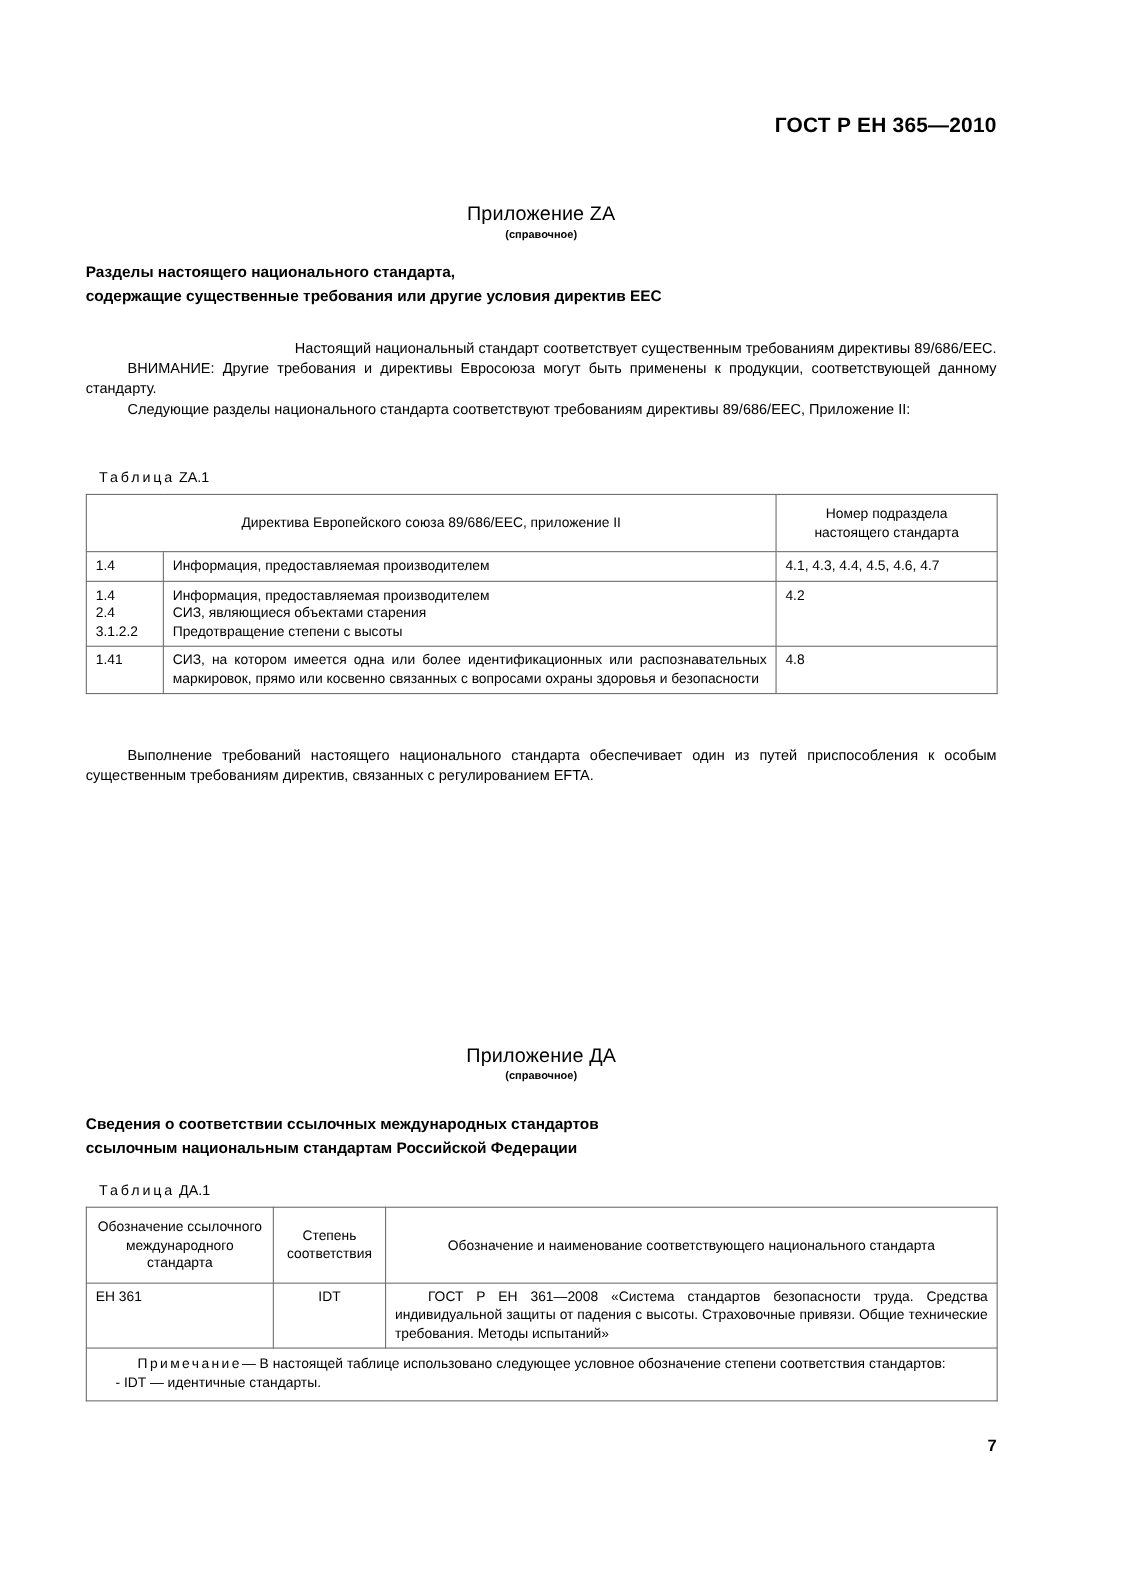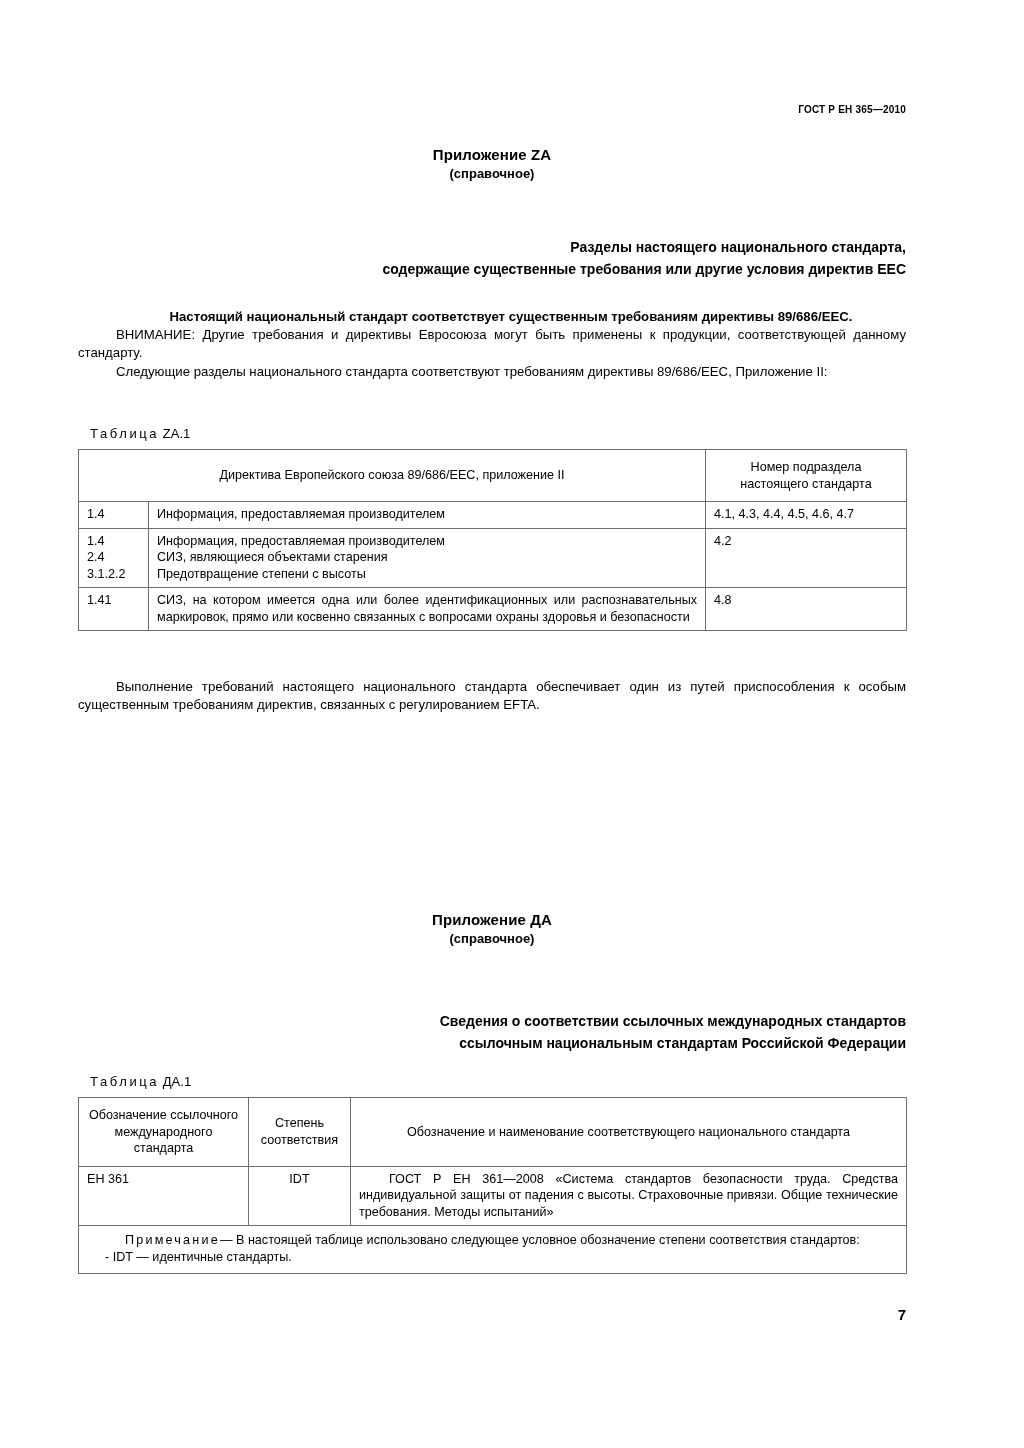--- a/index.html
+++ b/index.html
@@ -26,72 +26,73 @@
     top: 0;
     width: 828px;
     height: 1448px;
   }
 
   
   .doc-header {
     position: absolute;
     top: 104px;
     right: 0;
-    font-size: 10px;
+    font-size: 19px;
     font-weight: bold;
     letter-spacing: 0.2px;
     white-space: nowrap;
   }
 
   
   .appendix-block {
     position: absolute;
     left: 0;
     width: 828px;
     text-align: center;
   }
   .appendix-title {
-    font-size: 15px;
-    font-weight: bold;
+    font-size: 18px;
+    font-weight: normal;
     line-height: 19px;
     letter-spacing: 0.1px;
+    margin-top: 40px;
   }
   .appendix-sub {
-    font-size: 13px;
+    font-size: 10px;
     font-weight: bold;
     line-height: 19px;
     text-align: center;
   }
 
   
   .section-title {
     position: absolute;
     left: 0;
     width: 828px;
-    text-align: right;
+    text-align: left;
     font-size: 14px;
     font-weight: bold;
     line-height: 22px;
   }
   .section-title .ln {
     display: block;
     white-space: nowrap;
   }
 
   
   .para {
     position: absolute;
     left: 0;
     width: 828px;
     font-size: 13.2px;
     line-height: 18.4px;
     text-align: justify;
     text-indent: 38px;
   }
-  .para.nojust { text-align: center; font-weight: bold; }
+  .para.nojust { text-align: right; }
 
   
   .table-caption {
     position: absolute;
     left: 12px;
     font-size: 13px;
     letter-spacing: 2.6px;
     white-space: nowrap;
   }
   .table-caption .plain {

